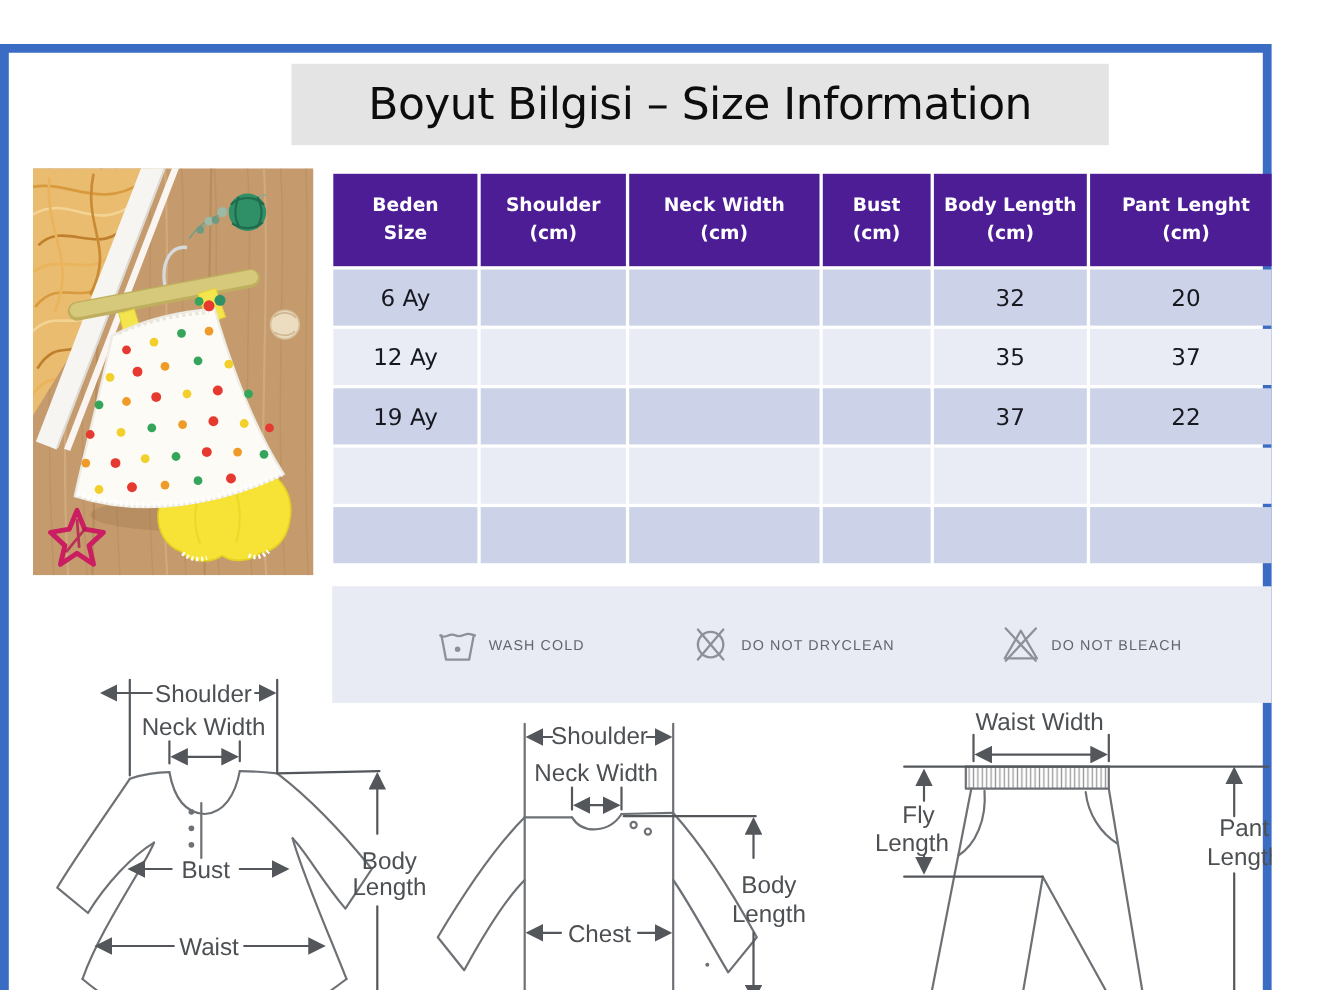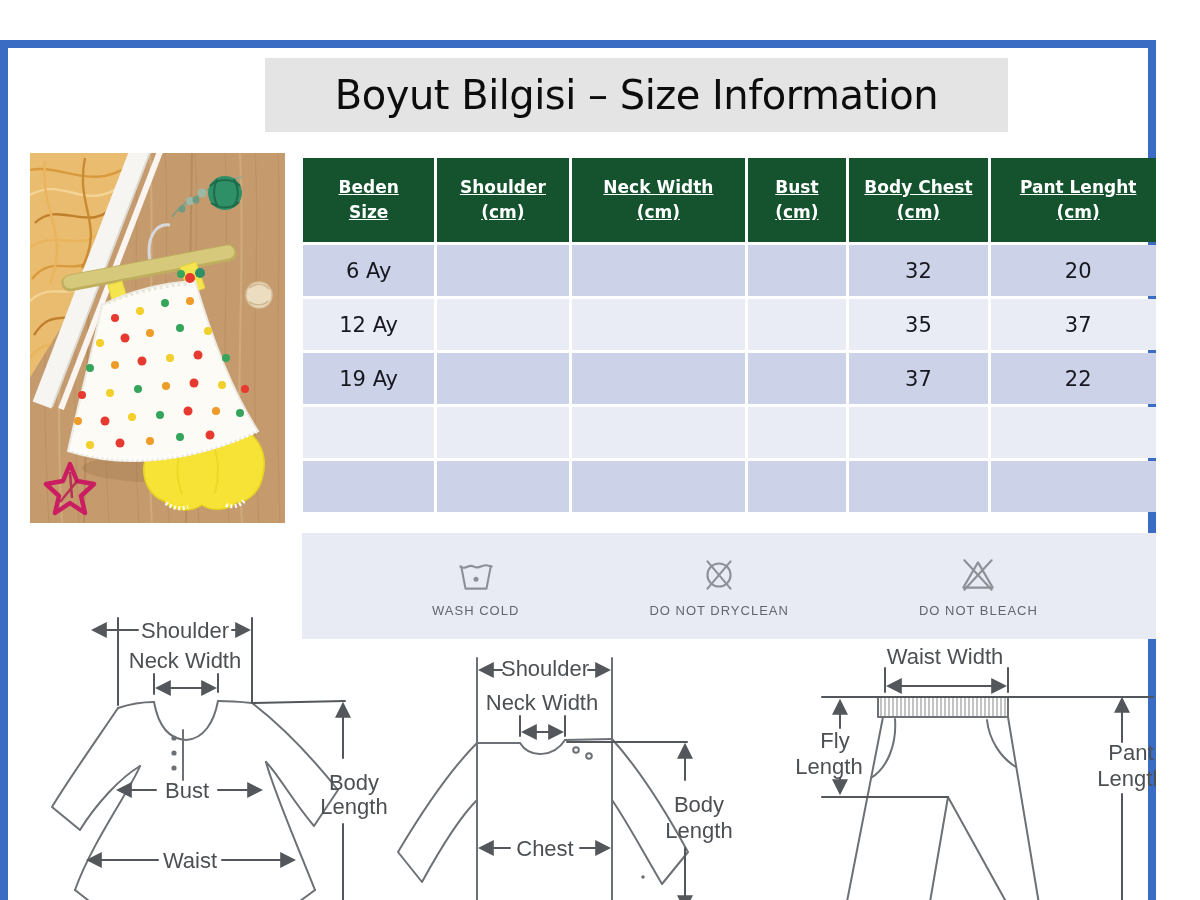--- a/index.html
+++ b/index.html
@@ -8,30 +8,30 @@
     font-family:"DejaVu Sans",sans-serif;margin-top:40px;}
   
   .banner{position:absolute;left:265px;top:18px;width:743px;height:74px;background:#e4e4e4;
     display:flex;align-items:center;justify-content:center;}
   .banner span{font-size:40px;letter-spacing:-0.5px;color:#0d0d0d;}
   
   .photo{position:absolute;left:30px;top:113px;width:255px;height:370px;}
   
   .size-table{position:absolute;left:300px;top:115px;width:868px;
     border-collapse:separate;border-spacing:3px;table-layout:fixed;}
-  .size-table th{background:#14532d;color:#ffffff;font-size:17px;font-weight:bold;
-    height:84px;text-align:center;vertical-align:middle;line-height:1.5;padding:0;text-decoration:underline;}
+  .size-table th{background:#4c1d95;color:#ffffff;font-size:17px;font-weight:bold;
+    height:84px;text-align:center;vertical-align:middle;line-height:1.5;padding:0;}
   .size-table th span{display:block;}
   .size-table td{height:51px;font-size:21px;text-align:center;vertical-align:middle;color:#17171f;padding:0;}
   .size-table tbody tr:nth-child(odd) td{background:#ccd3e8;}
   .size-table tbody tr:nth-child(even) td{background:#e9ecf5;}
   
   .care{position:absolute;left:302px;top:493px;width:866px;height:106px;background:#e8eaf4;
     display:flex;align-items:center;justify-content:space-evenly;}
-  .care-item{display:flex;flex-direction:column;align-items:center;gap:7px;}
+  .care-item{display:flex;flex-direction:row;align-items:center;gap:7px;}
   .care-item svg{width:42px;height:42px;}
   .care-glyph{stroke:#8d9197;stroke-width:2;fill:none;stroke-linecap:round;stroke-linejoin:round;}
   .care-dot{fill:#8d9197;stroke:none;}
   .care-label{font-family:"Liberation Sans",sans-serif;font-size:13px;letter-spacing:1px;color:#63666c;white-space:nowrap;}
   
   .diagram{position:absolute;overflow:visible;}
   .diagram text{font-family:"Liberation Sans",sans-serif;font-size:22px;fill:#4d5053;text-anchor:middle;}
   .garment{stroke:#6d7175;stroke-width:2;fill:none;stroke-linecap:round;stroke-linejoin:round;}
   .dim{stroke:#53565a;stroke-width:2;fill:none;stroke-linecap:round;}
   .dotfill{fill:#6d7175;stroke:none;}
@@ -214,21 +214,21 @@
           </th>
         <th>
             <span>Neck Width</span>
             <span>(cm)</span>
           </th>
         <th>
             <span>Bust</span>
             <span>(cm)</span>
           </th>
         <th>
-            <span>Body Chest</span>
+            <span>Body Length</span>
             <span>(cm)</span>
           </th>
         <th>
             <span>Pant Lenght</span>
             <span>(cm)</span>
           </th>
       </tr>
     </thead>
     <tbody>
       <tr>

